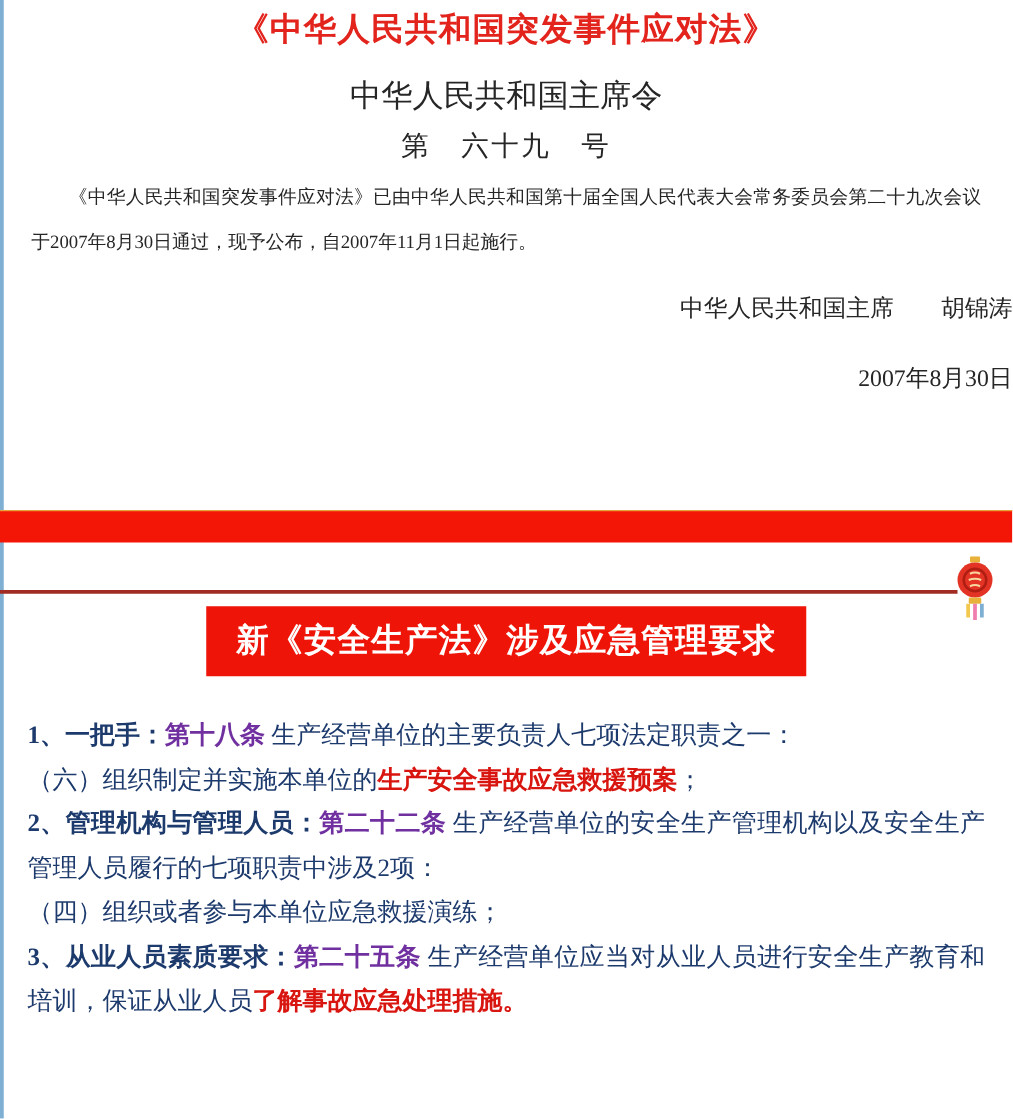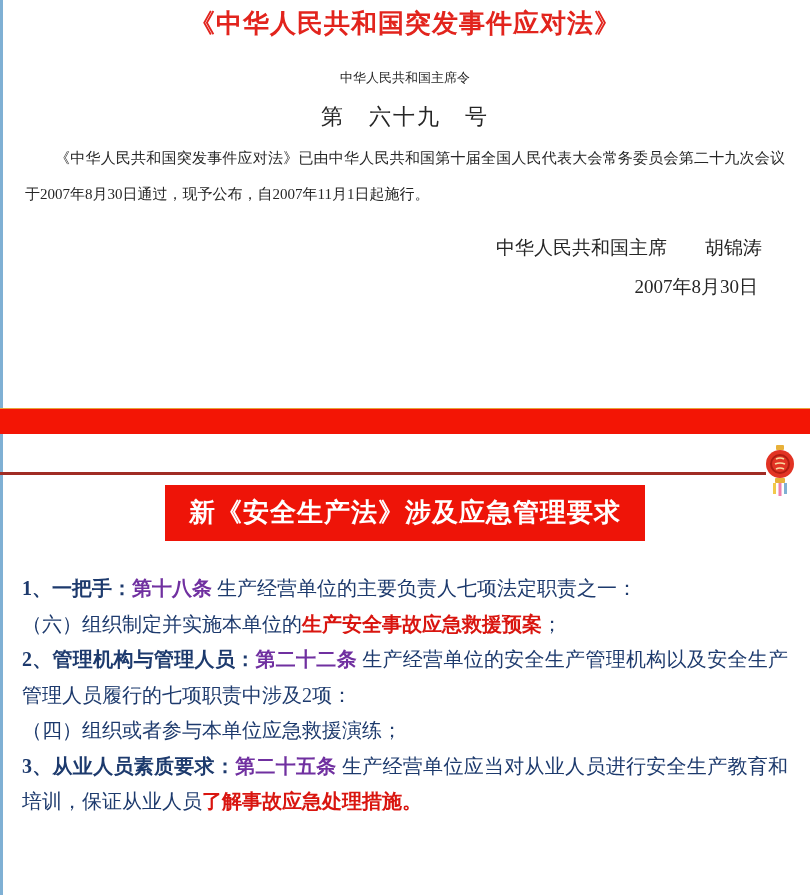--- a/index.html
+++ b/index.html
@@ -24,29 +24,29 @@
     color:var(--ink);
   }
   .left-border{position:absolute;left:0;top:0;width:3px;height:895px;background:var(--left-border-blue);z-index:1;}
 
   
   .top-doc{position:absolute;left:0;top:0;width:810px;height:408px;z-index:2;}
   .doc-title{
     margin:8px 0 0 0;text-align:center;
     color:var(--title-red);font-size:26px;font-weight:bold;line-height:32px;letter-spacing:1px;
   }
-  .order-title{margin-top:27px;text-align:center;font-size:13px;line-height:22px;color:var(--ink);}
+  .order-title{margin-top:27px;text-align:center;font-size:25px;line-height:22px;color:var(--ink);}
   .order-number{margin-top:17px;text-align:center;font-size:22px;line-height:22px;color:var(--ink);letter-spacing:2px;}
   .doc-body{
     margin:12px 25px 0 25px;
     font-size:15px;line-height:36px;color:var(--ink);
     text-indent:2em;text-align:justify;
   }
-  .signature{margin-top:24px;text-align:right;padding-right:48px;font-size:19px;line-height:24px;color:var(--ink);}
-  .sig-date{margin-top:15px;text-align:right;padding-right:52px;font-size:19px;line-height:24px;color:var(--ink);}
+  .signature{margin-top:24px;text-align:right;font-size:19px;line-height:24px;color:var(--ink);}
+  .sig-date{margin-top:32px;text-align:right;font-size:19px;line-height:24px;color:var(--ink);}
 
   
   .watermark{
     position:absolute;left:545px;top:376px;height:34px;z-index:3;
     display:flex;align-items:center;gap:5px;
   }
   .watermark-text{
     font-size:22px;letter-spacing:1px;
     color:var(--watermark-gray);
     text-shadow:1px 1px 1px #b5b5b5, -1px -1px 0 #ffffff;

